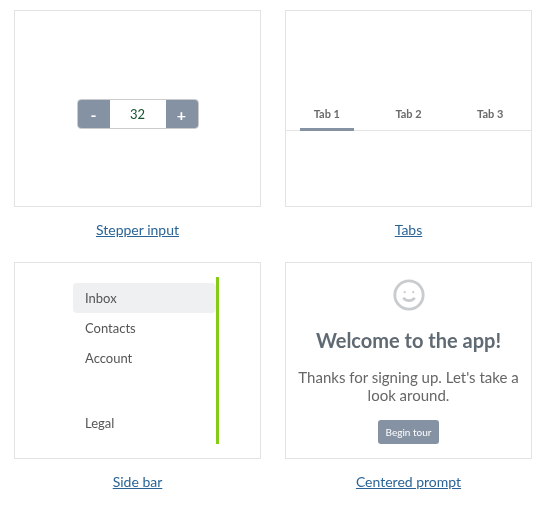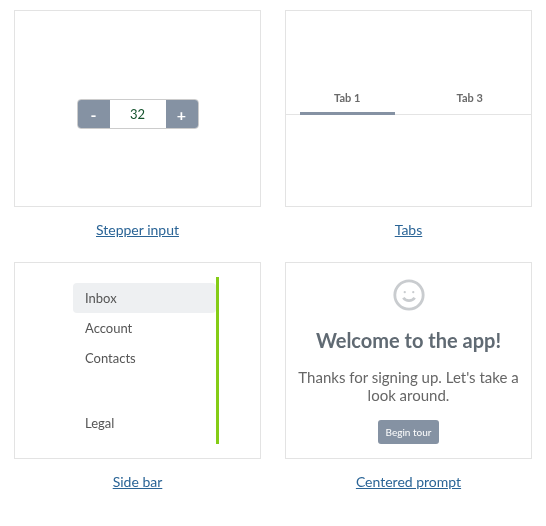--- a/index.html
+++ b/index.html
@@ -65,21 +65,21 @@
     display: flex;
     align-items: center;
     justify-content: center;
     font-size: 13px;
     color: #14532d;
   }
 
   
   .tabs-wrap {
     position: absolute;
-    top: 80px;
+    top: 96px;
     left: 0; right: 0;
     display: flex;
     border-bottom: 1px solid #e4e4e4;
   }
   .tab {
     flex: 1;
     text-align: center;
     font-size: 11px;
     font-weight: 700;
     color: #6a6a6a;
@@ -166,33 +166,34 @@
         <div class="step-btn">+</div>
       </div>
     </div>
     <div class="caption">Stepper input</div>
   </div>
 
   <div class="tile">
     <div class="preview">
       <div class="tabs-wrap">
         <div class="tab active">Tab 1</div>
+        <div class="tab">Tab 2</div>
         <div class="tab">Tab 3</div>
       </div>
     </div>
     <div class="caption">Tabs</div>
   </div>
 
   <div class="tile">
     <div class="preview">
       <div class="sidebar">
         <div class="sb-top">
           <div class="sb-item active">Inbox</div>
+          <div class="sb-item">Contacts</div>
           <div class="sb-item">Account</div>
-          <div class="sb-item">Contacts</div>
         </div>
         <div class="sb-bottom">
           <div class="sb-item">Legal</div>
         </div>
       </div>
     </div>
     <div class="caption">Side bar</div>
   </div>
 
   <div class="tile">

